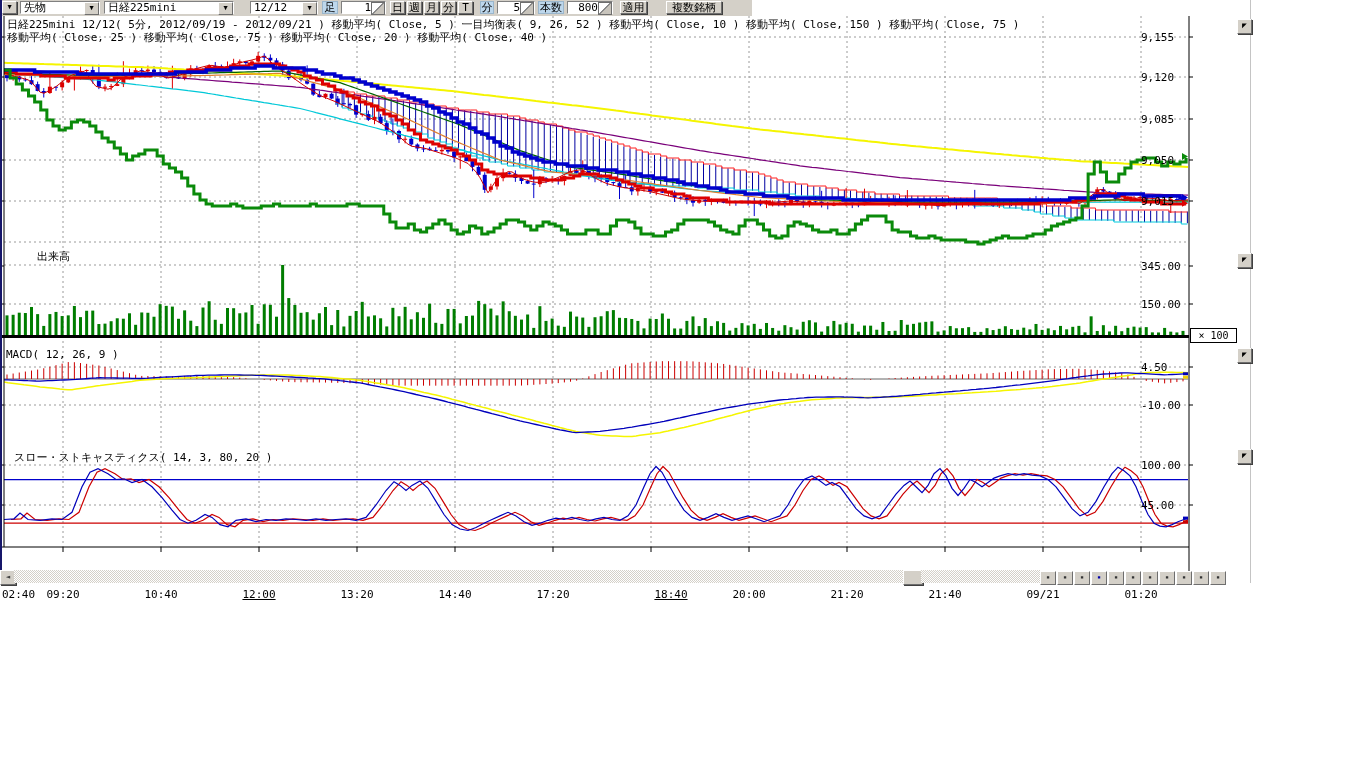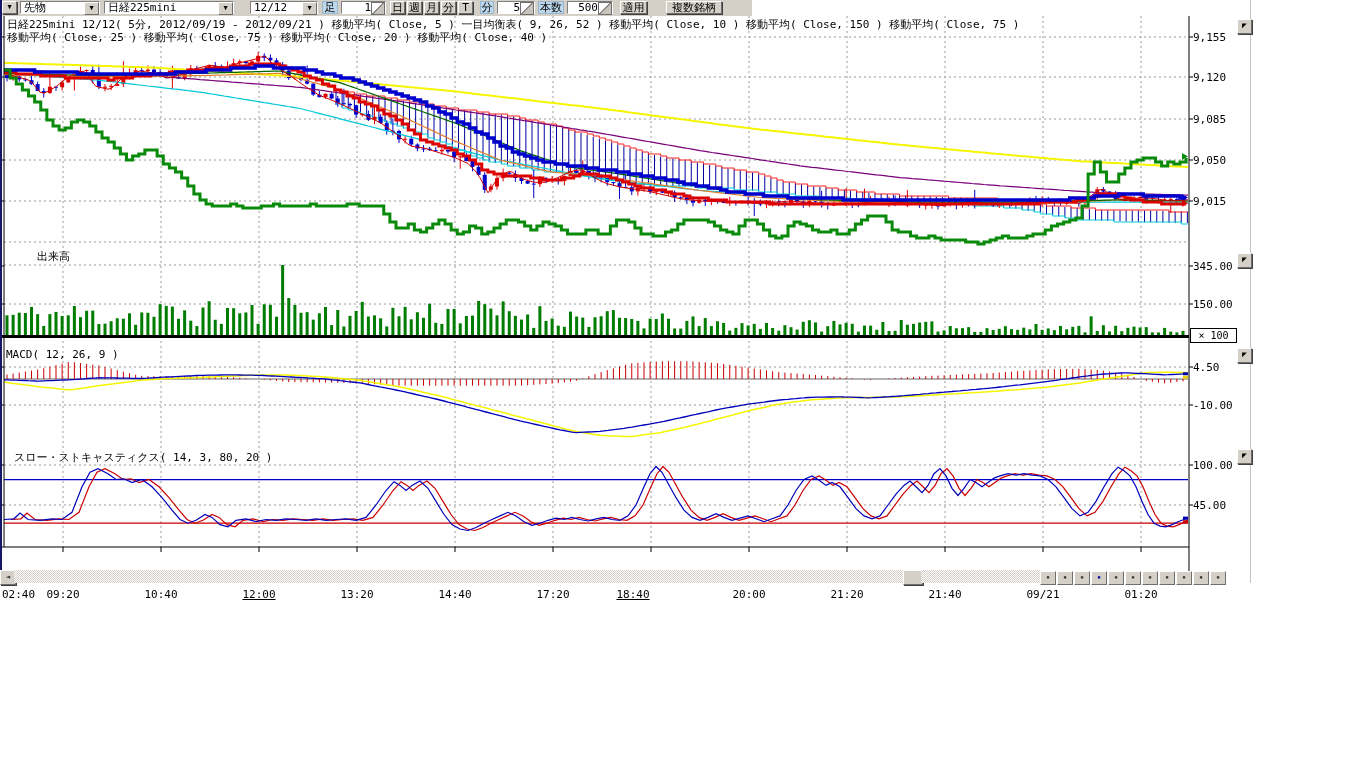--- a/index.html
+++ b/index.html
@@ -17,21 +17,21 @@
   .bluelab{background:#bdd7ec;border:1px solid #9ab6cc;text-align:center;}
   .spinfield{background:#fff;border:1px solid;border-color:#808080 #fff #fff #808080;}
   .spinfield .val{position:absolute;right:14px;top:0;}
   .spinbtn{position:absolute;right:0;top:0;width:12px;height:11px;
      background:linear-gradient(135deg,#ffffff 0 45%,#8a8a8a 45% 55%,#c8c4bc 55%);
      border:1px solid #6e6e6e;}
   
   #chart-wrap{position:absolute;left:0;top:0;width:1366px;height:600px;}
   svg{position:absolute;left:0;top:0;}
   .overlay{position:absolute;white-space:nowrap;z-index:3;}
-  .ytick{position:absolute;left:1193px;width:55px;height:12px;z-index:3;}
+  .ytick{position:absolute;left:1141px;width:55px;height:12px;z-index:3;}
   .xtick{position:absolute;top:552px;height:12px;z-index:3;margin-top:36px;}
   #x100{position:absolute;left:1190px;top:328px;width:45px;height:13px;background:#fff;
         border:1px solid #000;text-align:center;line-height:13px;font-size:10px;z-index:3;}
   .corner-btn{position:absolute;left:1237px;width:13px;height:13px;z-index:3;
         font-size:8px;line-height:12px;text-align:center;color:#000;}
   
   #hscroll{position:absolute;left:0;top:570px;width:1040px;height:13px;z-index:3;}
   .sb-btn{position:absolute;top:0;width:14px;height:13px;font-size:7px;line-height:12px;text-align:center;color:#404040;}
   .sb-track{position:absolute;top:0;height:13px;background:#d4d0c8;
      background-image:linear-gradient(45deg,#fff 25%,transparent 25%,transparent 75%,#fff 75%),
@@ -77,21 +77,21 @@
     <div class="tb raised btn" style="left:441px;width:15px;">分</div>
     <div class="tb raised btn" style="left:458px;width:15px;">T</div>
 
     <div class="tb bluelab" style="left:480px;width:14px;">分</div>
     <div class="tb spinfield" style="left:497px;width:38px;">
       <span class="val">5</span>
       <span class="spinbtn"></span>
     </div>
     <div class="tb bluelab" style="left:538px;width:26px;">本数</div>
     <div class="tb spinfield" style="left:567px;width:46px;">
-      <span class="val">500</span>
+      <span class="val">800</span>
       <span class="spinbtn"></span>
     </div>
     <div class="tb raised btn" style="left:620px;width:27px;">適用</div>
     <div class="tb raised btn" style="left:666px;width:56px;">複数銘柄</div>
   </div>
 
   <div id="chart-wrap">
     <svg id="svg" width="1366" height="600">
         <defs>
           <clipPath id="clipP">
@@ -1134,21 +1134,21 @@
         <div class="ytick" style="top: 399px;">-10.00</div>
         <div class="ytick" style="top: 459px;">100.00</div>
         <div class="ytick" style="top: 499px;">45.00</div>
         <div class="xtick" style="left: 2px;">02:40</div>
         <div class="xtick" style="left: 63px; transform: translateX(-50%);">09:20</div>
         <div class="xtick" style="left: 161px; transform: translateX(-50%);">10:40</div>
         <div class="xtick" style="left: 259px; transform: translateX(-50%); text-decoration: underline;">12:00</div>
         <div class="xtick" style="left: 357px; transform: translateX(-50%);">13:20</div>
         <div class="xtick" style="left: 455px; transform: translateX(-50%);">14:40</div>
         <div class="xtick" style="left: 553px; transform: translateX(-50%);">17:20</div>
-        <div class="xtick" style="left: 633px; transform: translateX(-50%); text-decoration: underline;">18:40</div>
+        <div class="xtick" style="left: 671px; transform: translateX(-50%); text-decoration: underline;">18:40</div>
         <div class="xtick" style="left: 749px; transform: translateX(-50%);">20:00</div>
         <div class="xtick" style="left: 847px; transform: translateX(-50%);">21:20</div>
         <div class="xtick" style="left: 945px; transform: translateX(-50%);">21:40</div>
         <div class="xtick" style="left: 1043px; transform: translateX(-50%);">09/21</div>
         <div class="xtick" style="left: 1141px; transform: translateX(-50%);">01:20</div>
       </div>
   </div>
 
   <div id="hscroll">
     <div class="sb-btn raised" style="left:0;">◄</div>

